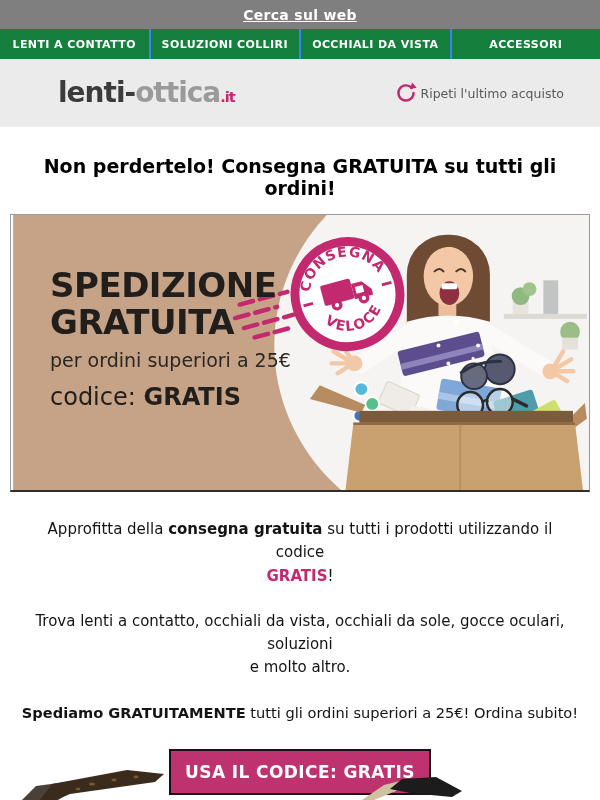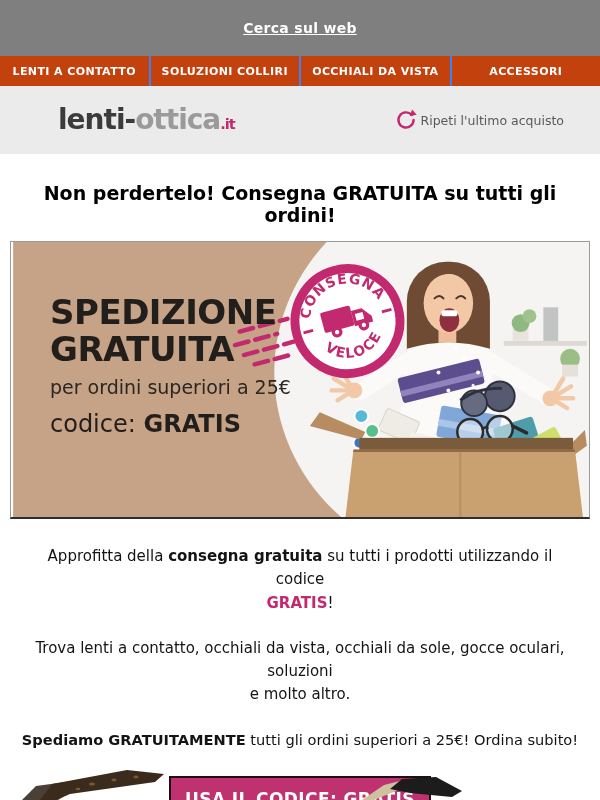--- a/index.html
+++ b/index.html
@@ -1,24 +1,24 @@
 <!DOCTYPE html>
 <html><head>
 <meta charset="utf-8">
 <style>
   html,body{margin:0;padding:0}
   body{
     width:600px;height:800px;overflow:hidden;position:relative;
     background:#ffffff;font-family:"DejaVu Sans","Liberation Sans",sans-serif;
   }
   
-  .topbar{height:56px;background:#7f7f7f;display:flex;align-items:center;justify-content:center}
+  .topbar{height:29px;background:#7f7f7f;display:flex;align-items:center;justify-content:center}
   .topbar .weblink{color:#ffffff;font-size:14px;font-weight:bold;text-decoration:underline;letter-spacing:.3px;cursor:pointer}
   
-  .nav{height:30px;background:#c2410c;display:flex}
+  .nav{height:30px;background:#15803d;display:flex}
   .nav-item{flex:1;display:flex;align-items:center;justify-content:center;color:#fff;
     font-size:11px;font-weight:bold;letter-spacing:.4px;border-left:2px solid #3b82f6;cursor:pointer;white-space:nowrap}
   .nav-item:first-child{border-left:none}
   
   .header{height:68px;background:#ebebeb;display:flex;align-items:center;justify-content:space-between;padding:0 36px 0 58px}
   .logo{font-size:28px;font-weight:bold;letter-spacing:-1px;line-height:1;cursor:pointer}
   .logo .p1{color:#3b3b3b}.logo .p2{color:#9a9a9a}.logo .p3{color:#c2296f}
   .repeat{display:flex;align-items:center;gap:2px;color:#5a5a5a;font-size:12.5px;cursor:pointer}
   
   .headline{margin:28px 8px 15px;text-align:center;font-size:19px;font-weight:bold;color:#000}

